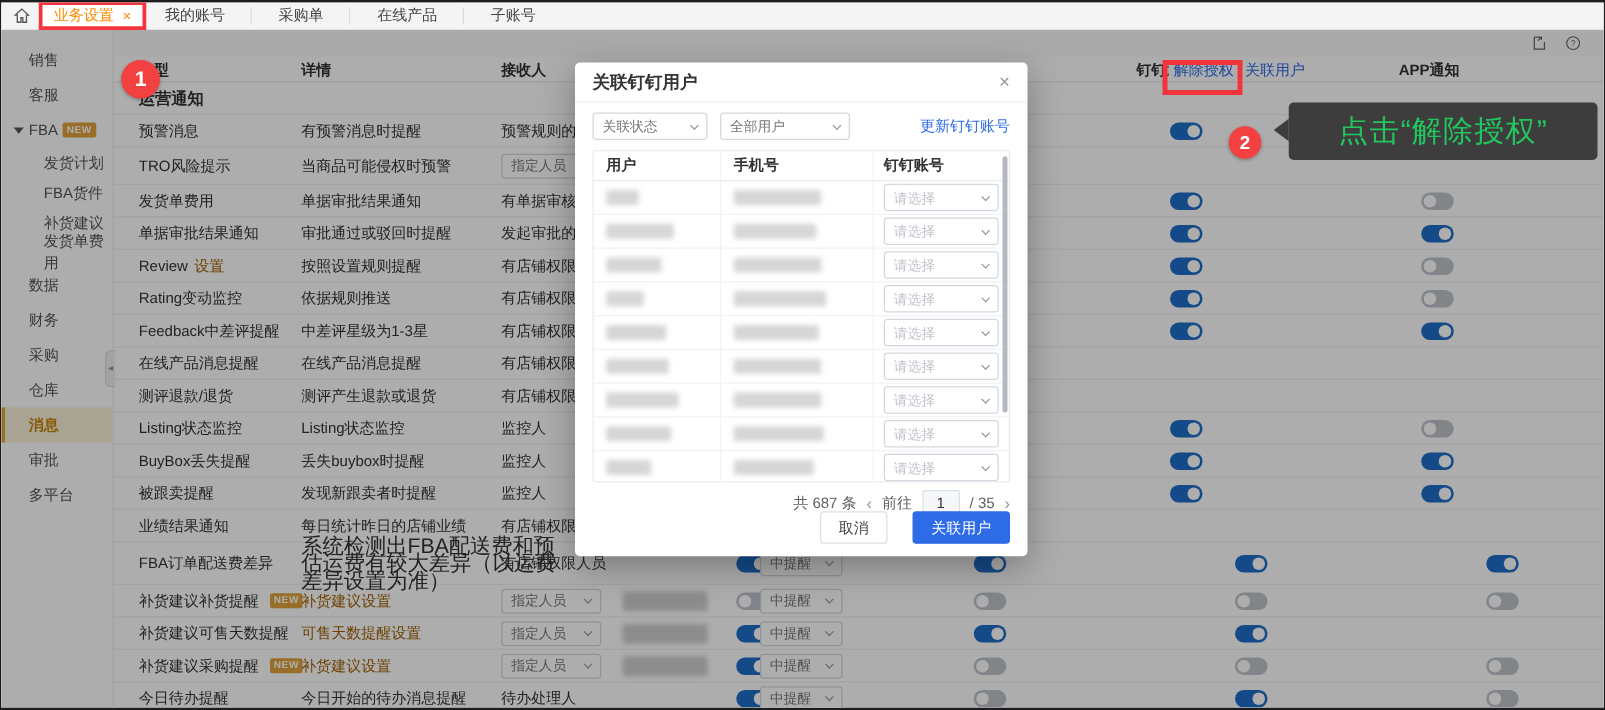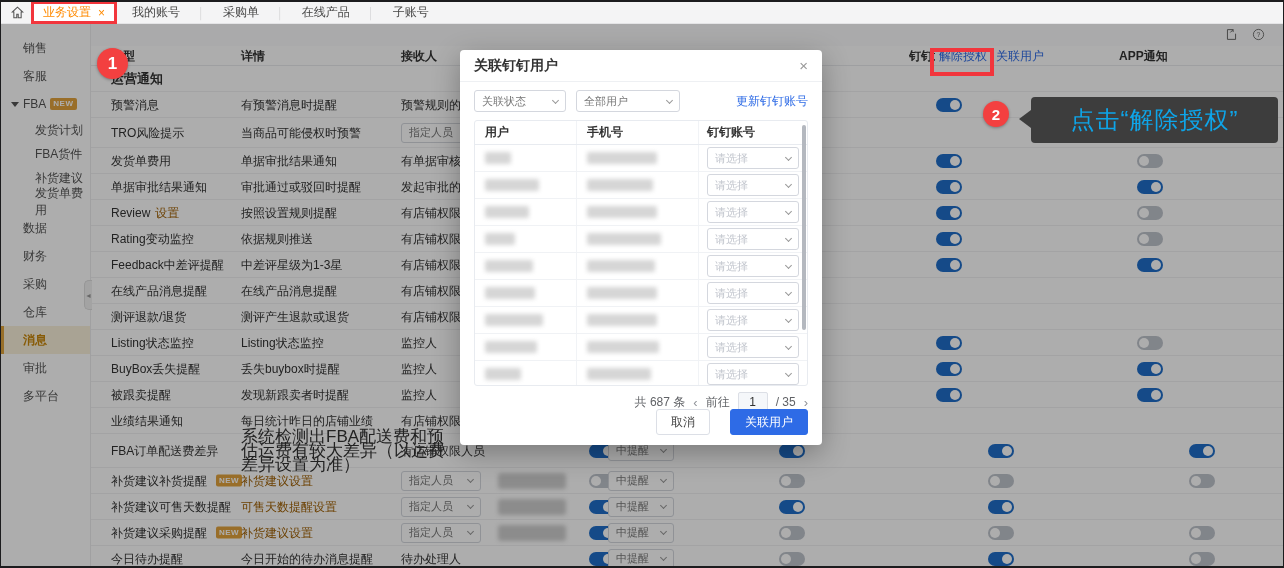--- a/index.html
+++ b/index.html
@@ -97,22 +97,22 @@
   .btn{height:26px;padding:0 14px;border:1px solid #dcdfe6;border-radius:3px;background:#fff;font-size:12px;
     color:#444;display:flex;align-items:center;cursor:pointer;}
   .btn.primary{background:#2e6be6;border-color:#2e6be6;color:#fff;}
 
   
   .a-circle{position:absolute;background:#f34040;color:#fff;border-radius:50%;display:flex;align-items:center;
     justify-content:center;font-weight:bold;z-index:200;box-shadow:0 1px 3px rgba(0,0,0,.3);}
   .a-c1{left:96px;top:46px;width:31px;height:31px;font-size:17px;}
   .a-c2{left:982px;top:99px;width:26px;height:26px;font-size:15px;}
   .a-frame2{position:absolute;left:929px;top:46px;width:64px;height:28px;border:4px solid #f2353c;z-index:200;}
-  .a-tip{position:absolute;left:1030px;top:95px;width:247px;height:46px;background:#3d3d3d;border-radius:4px;
-    z-index:200;display:flex;align-items:center;justify-content:center;color:#0ea5e9;font-size:24px;letter-spacing:1px;}
+  .a-tip{position:absolute;left:1030px;top:80px;width:247px;height:46px;background:#3d3d3d;border-radius:4px;
+    z-index:200;display:flex;align-items:center;justify-content:center;color:#22c55e;font-size:24px;letter-spacing:1px;}
   .a-tip::before{content:"";position:absolute;left:-12px;top:13px;border-top:9px solid transparent;
     border-bottom:9px solid transparent;border-right:12px solid #3d3d3d;}
 </style>
 </head>
 <body>
 
 <div class="window">
   <div class="app">
 
     <div class="topnav">

